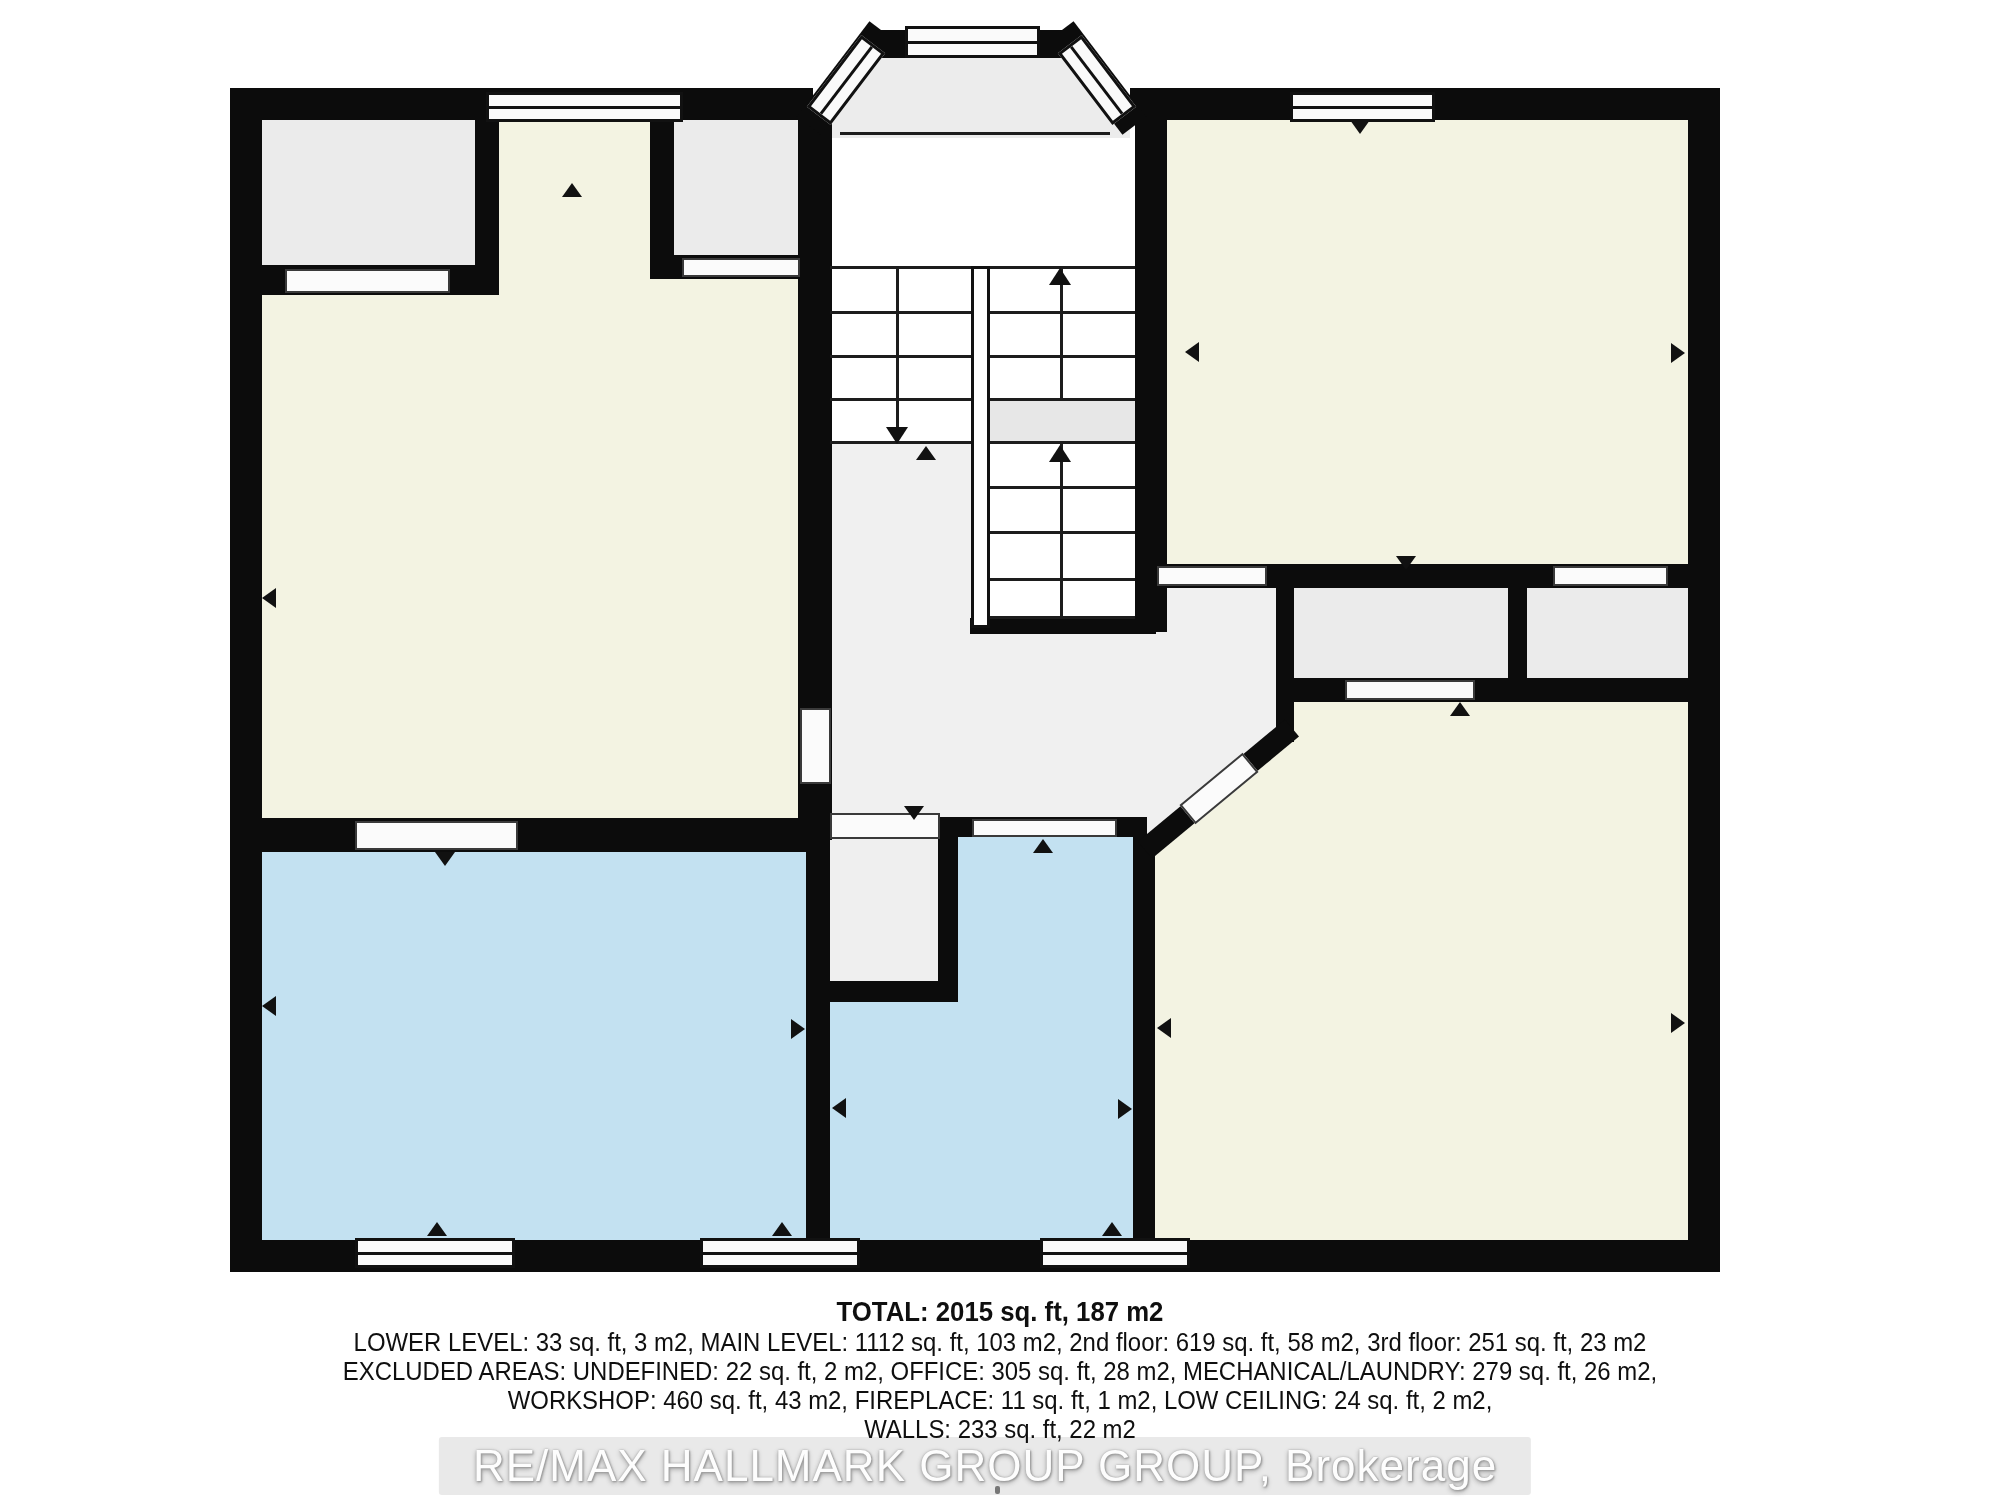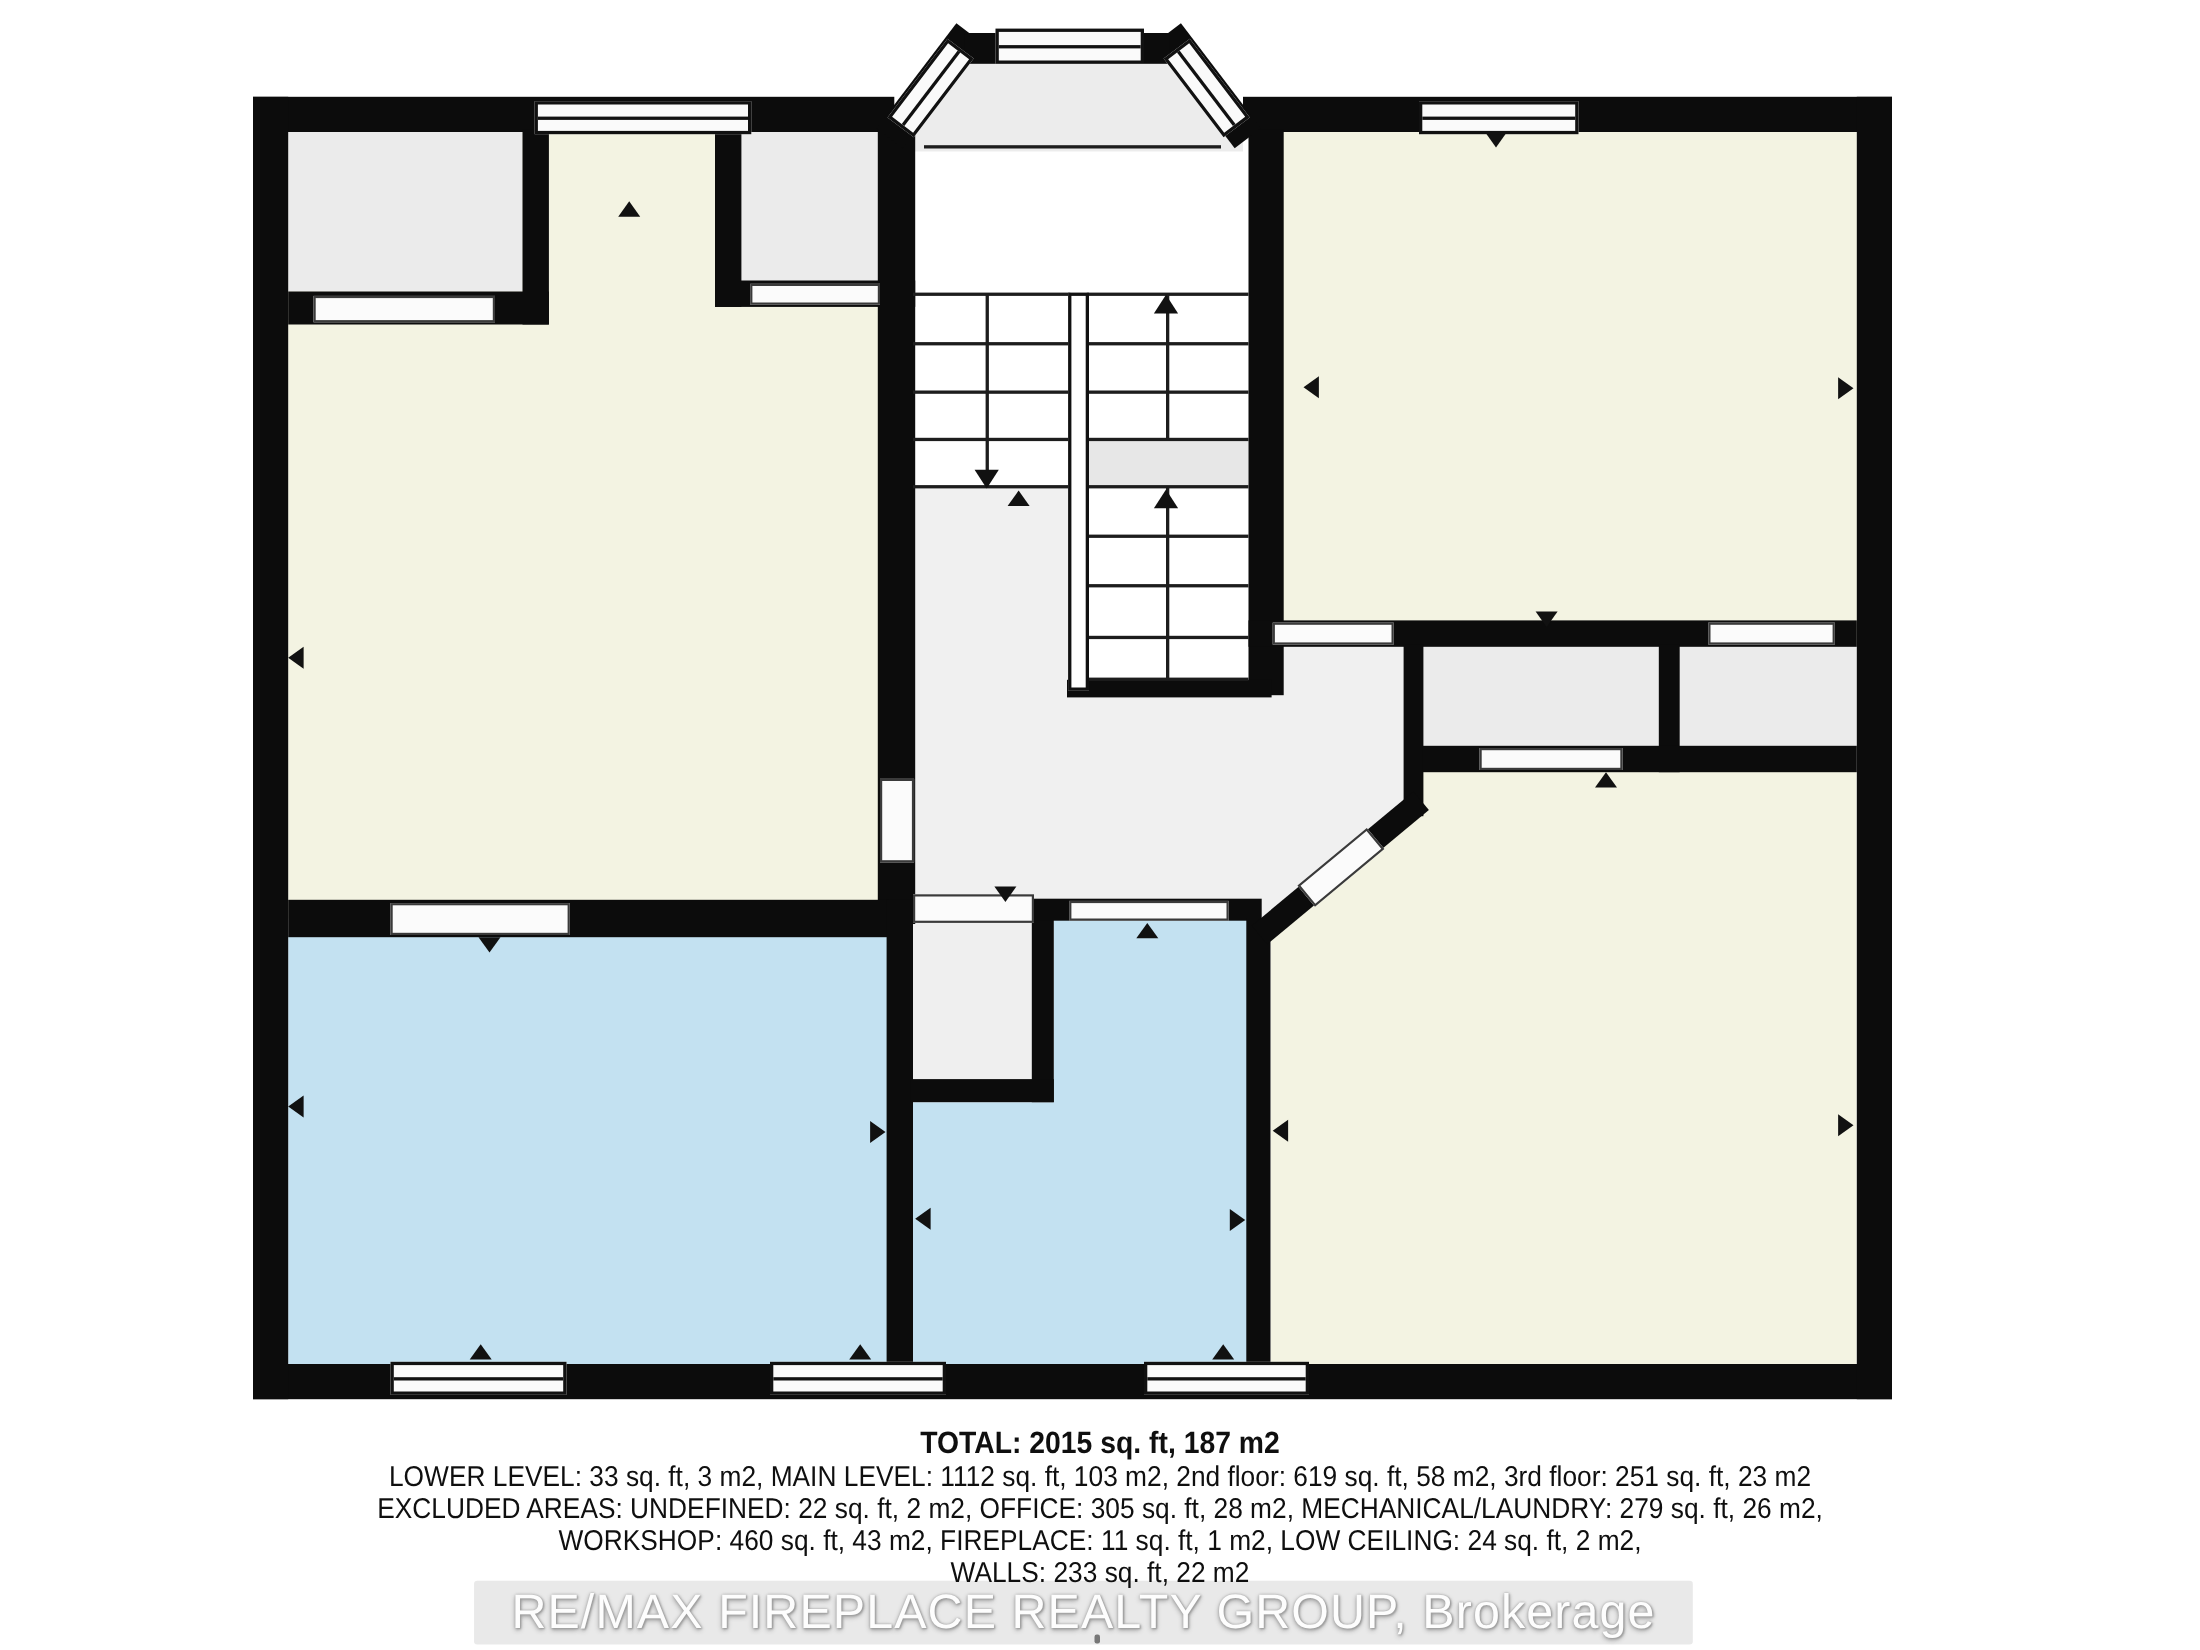--- a/index.html
+++ b/index.html
@@ -174,15 +174,15 @@
   </div>
 
   <div class="footer">
     <span class="ln ttl">TOTAL: 2015 sq. ft, 187 m2</span>
     <span class="ln">LOWER LEVEL: 33 sq. ft, 3 m2, MAIN LEVEL: 1112 sq. ft, 103 m2, 2nd floor: 619 sq. ft, 58 m2, 3rd floor: 251 sq. ft, 23 m2</span>
     <span class="ln">EXCLUDED AREAS: UNDEFINED: 22 sq. ft, 2 m2, OFFICE: 305 sq. ft, 28 m2, MECHANICAL/LAUNDRY: 279 sq. ft, 26 m2,</span>
     <span class="ln">WORKSHOP: 460 sq. ft, 43 m2, FIREPLACE: 11 sq. ft, 1 m2, LOW CEILING: 24 sq. ft, 2 m2,</span>
     <span class="ln">WALLS: 233 sq. ft, 22 m2</span>
   </div>
 
-  <div class="watermark">RE/MAX FIREPLACE REALTY GROUP, Brokerage</div>
+  <div class="watermark">RE/MAX HALLMARK GROUP GROUP, Brokerage</div>
   <div class="dot"></div>
 </div>
 
 </body></html>

